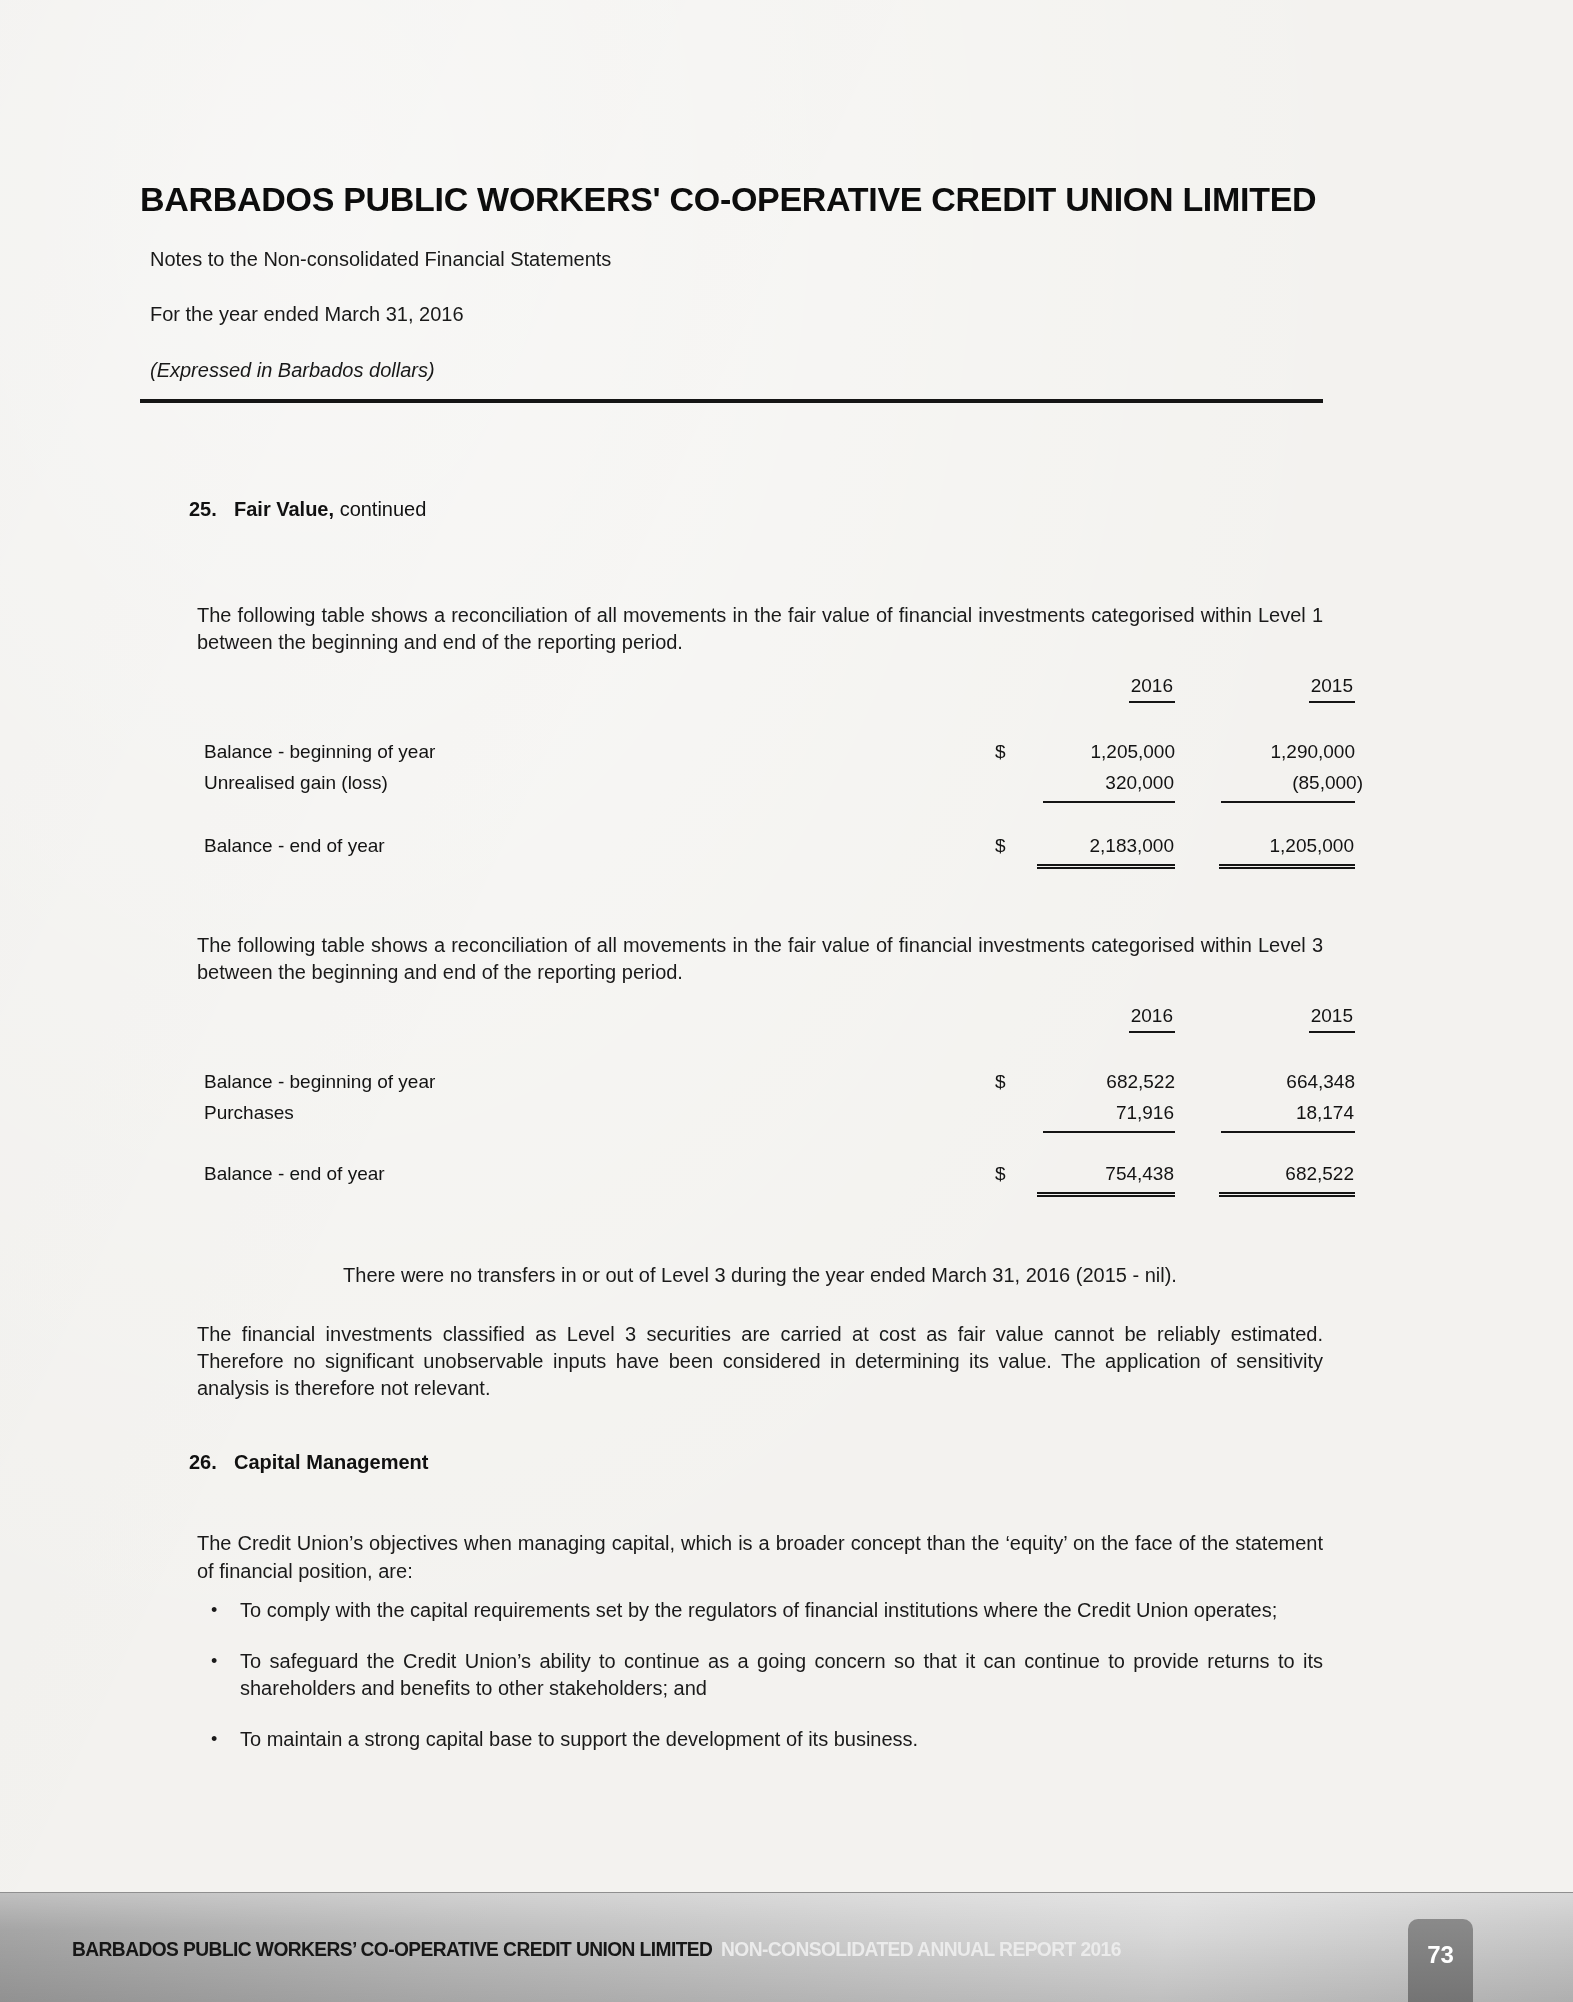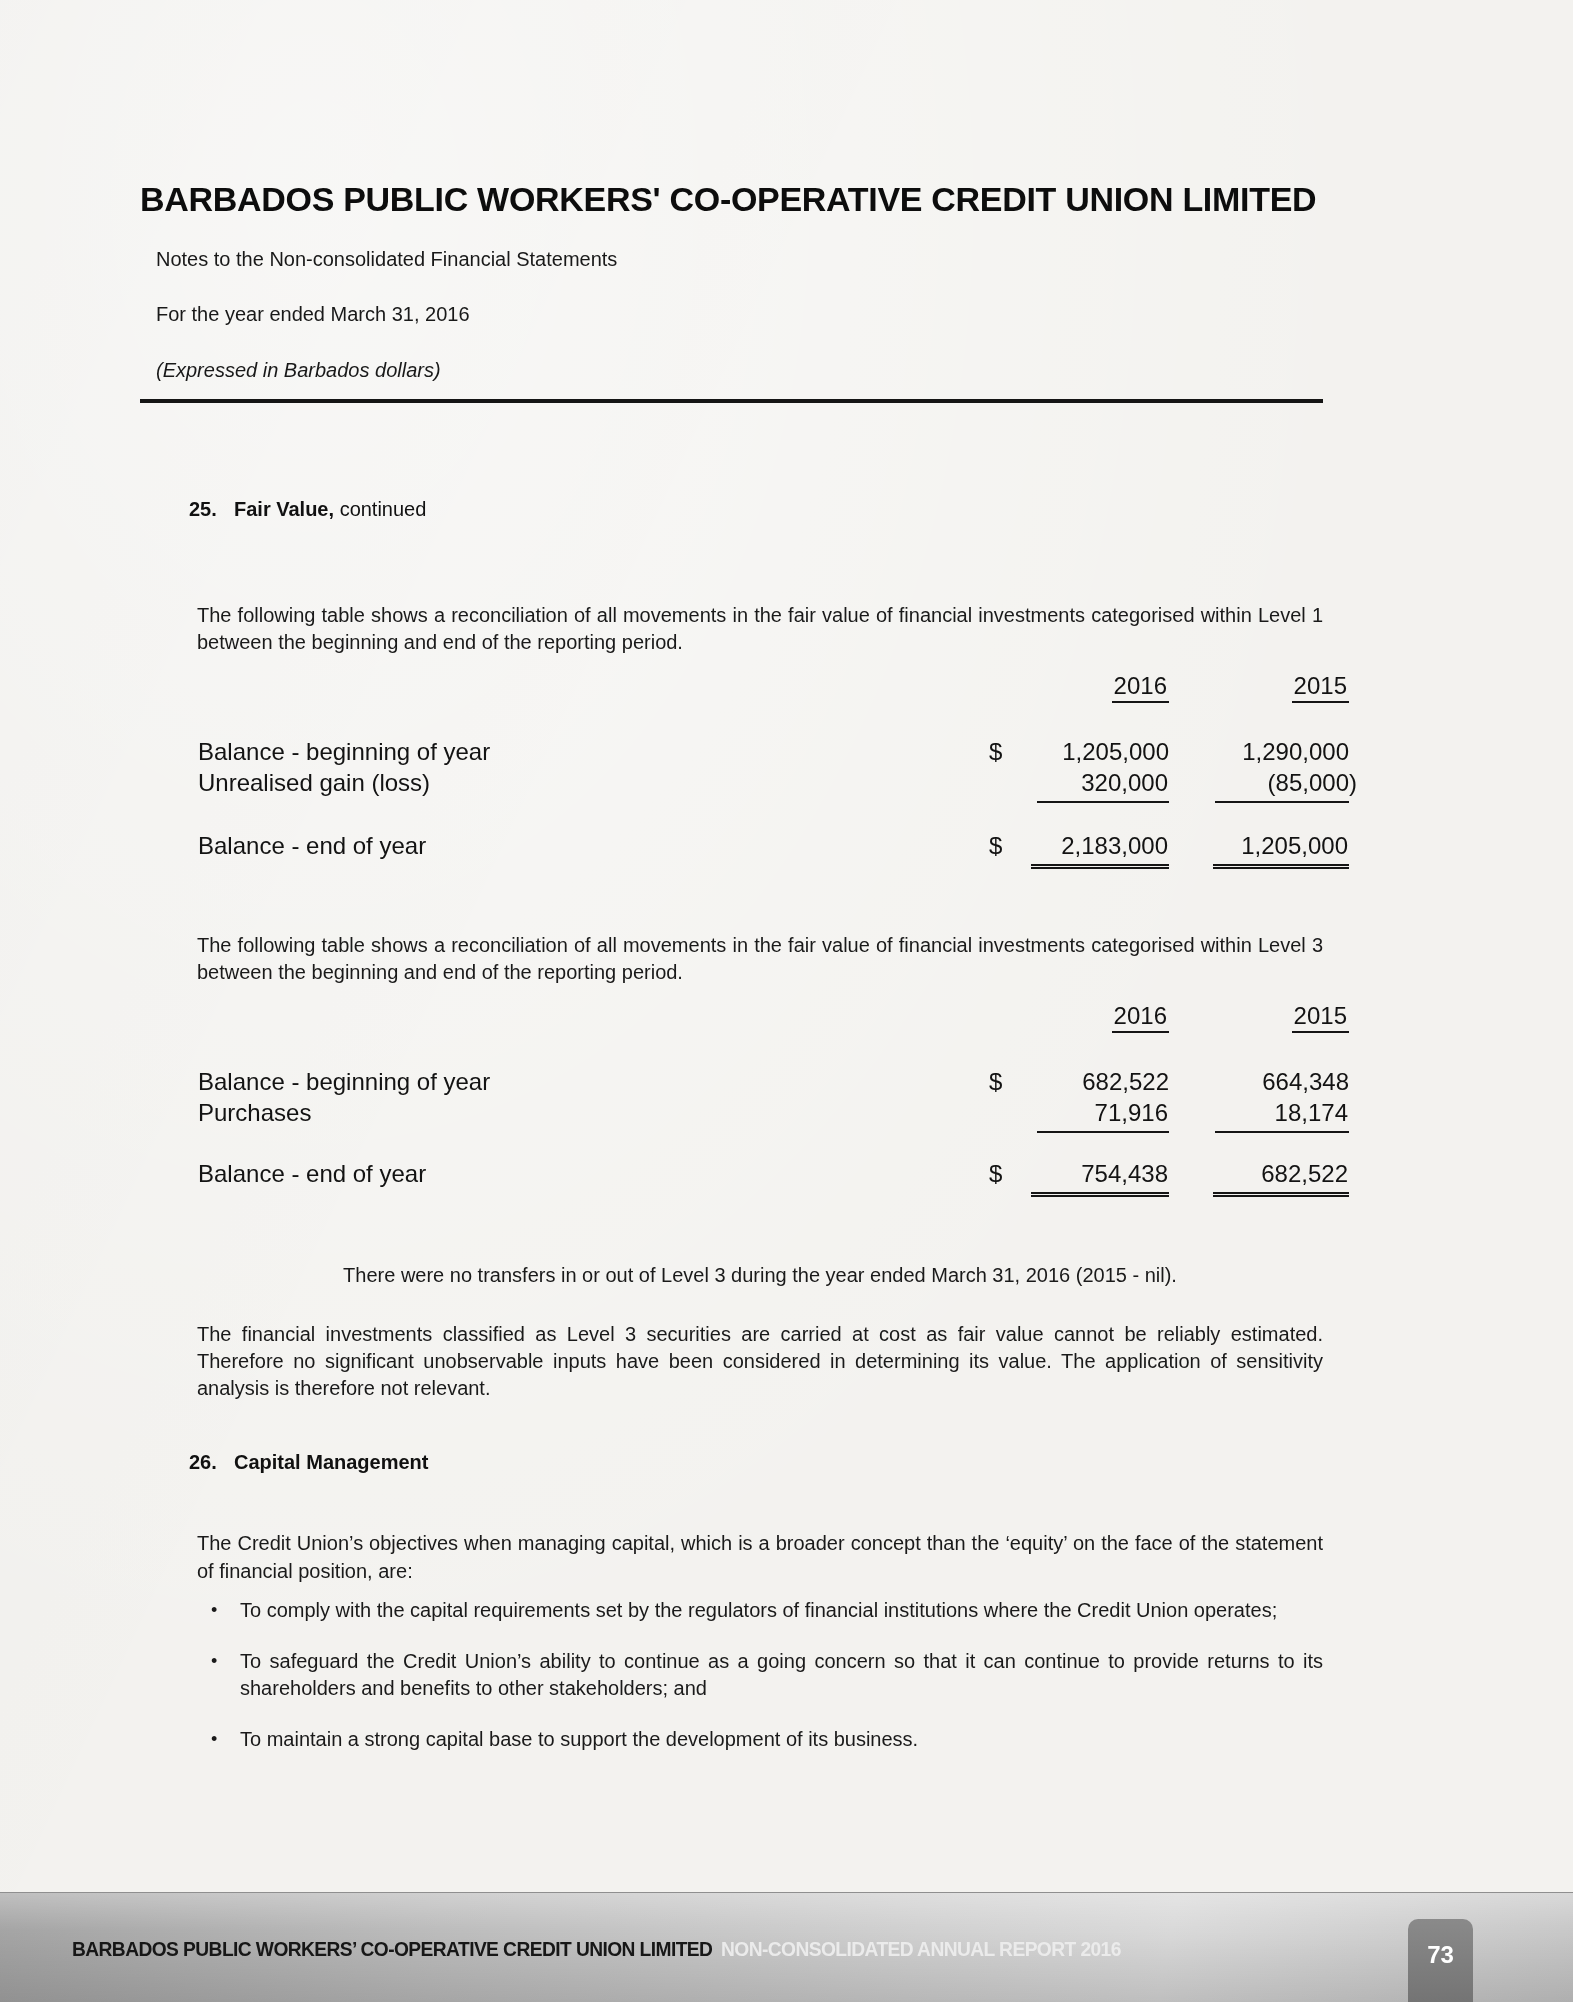--- a/index.html
+++ b/index.html
@@ -17,21 +17,21 @@
       #f3f2ef;
   }
   .abs { position:absolute; }
 
   
   .doc-title {
     top:156px; left:140px; width:1260px;
     font-size:34px; font-weight:bold; letter-spacing:-0.3px; color:#0d0d0d;
     line-height:40px;
   }
-  .sub { left:156px; font-size:20px; line-height:27px; color:#191919; }
+  .sub { left:150px; font-size:20px; line-height:27px; color:#191919; }
   .sub.l1 { top:226px; }
   .sub.l2 { top:281px; }
   .sub.l3 { top:345px; font-style:italic;margin-top:12px; }
   .rule { top:399px; left:140px; width:1183px; height:4px; background:#151515; }
 
   
   .sec-head { left:152px; font-size:20px; line-height:27px; font-weight:bold; color:#111;margin-left:37px; }
   .sec-head .sec-num { display:inline-block; width:45px; }
   .sec-head .plain { font-weight:normal; }
   .s25 { top:496px; }
@@ -41,21 +41,21 @@
     left:197px; width:1126px;
     font-size:20px; line-height:27px; text-align:justify; color:#1a1a1a;
   }
   .p1 { top:582px; }
   .p2 { top:912px; }
   .p3 { top:1242px; text-align:center; }
   .p4 { top:1301px; }
   .p-intro { top:1509px; line-height:28px; }
 
   
-  .fin-table { left:198px; width:1151px; font-size:24px; color:#131313; }
+  .fin-table { left:204px; width:1151px; font-size:19px; color:#131313; }
   .t1 { top:672px; }
   .t2 { top:1002px; }
   .t-grid { display:grid; grid-template-columns:791px 30px 150px 180px; }
   .t-head { line-height:27px; margin-bottom:33px; }
   .t-row  { line-height:31px; }
   .t-total{ margin-top:27px; }
   .t2 .t-total { margin-top:25px; }
   .c-y   { text-align:right; }
   .c-v   { text-align:right; }
   .c-d   { text-align:left; }

